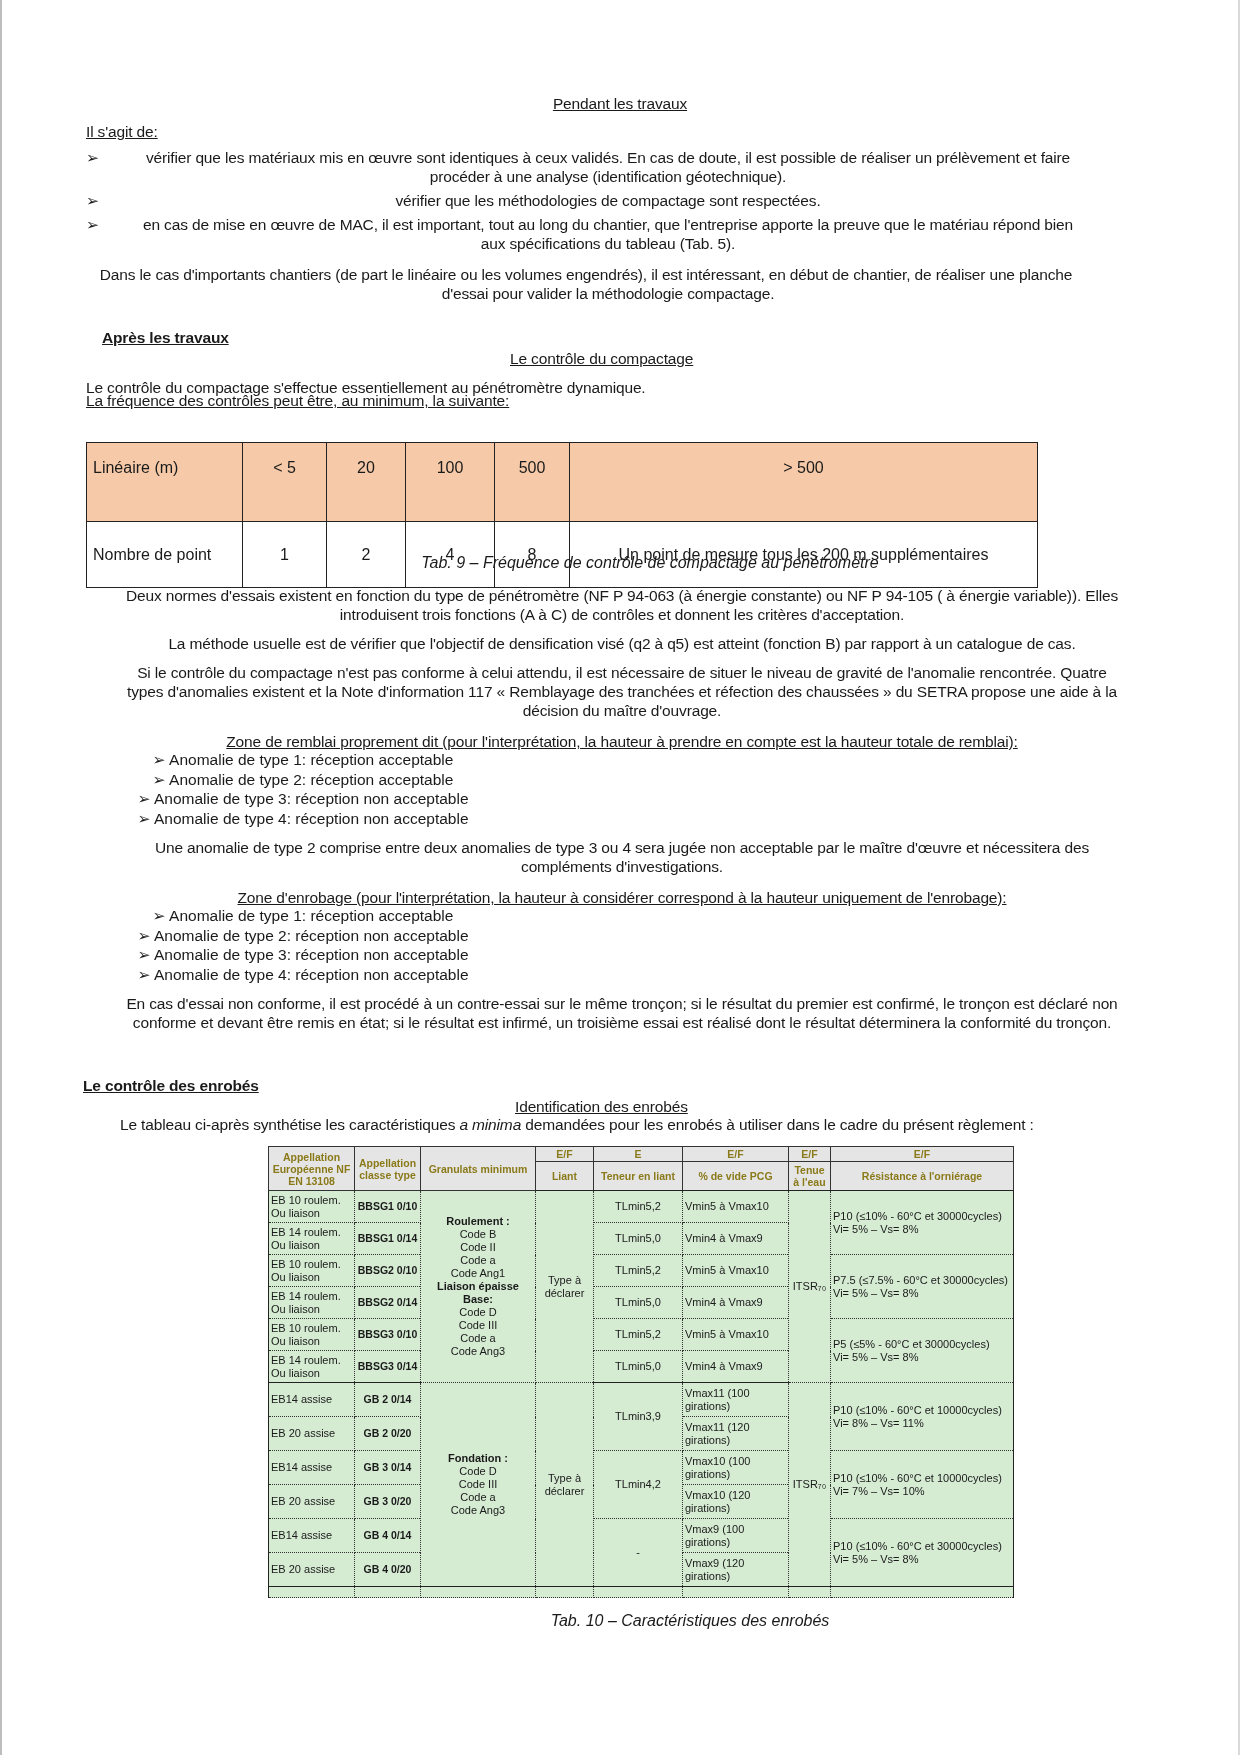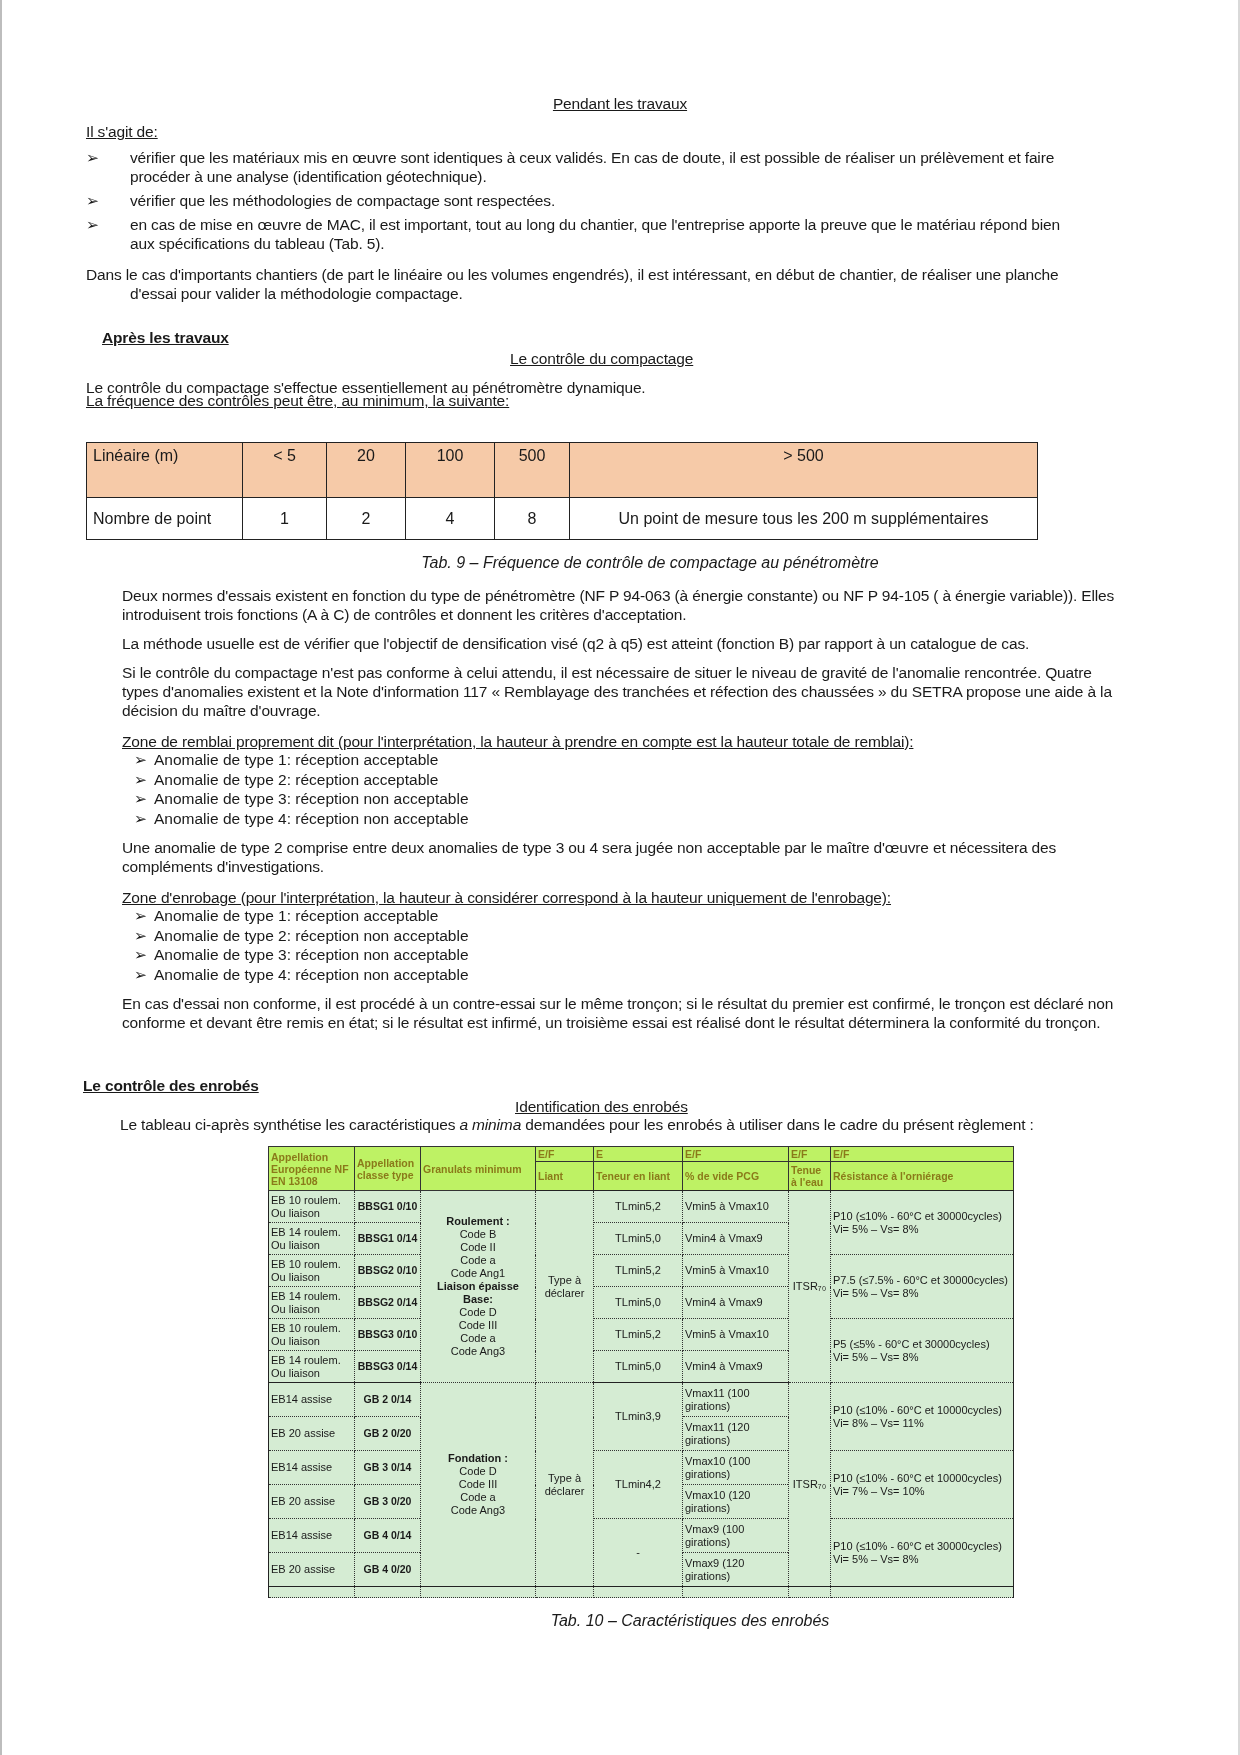--- a/index.html
+++ b/index.html
@@ -1,42 +1,42 @@
 <!DOCTYPE html>
 <html><head>
 <meta charset="utf-8">
 <style>
   html,body{margin:0;padding:0;background:#fff;}
   body{width:1240px;height:1755px;position:relative;overflow:hidden;
        font-family:"Liberation Sans",sans-serif;color:#1a1a1a;}
   .edge-l{position:absolute;left:0;top:0;width:2px;height:1755px;background:#bdbdbd;}
   .edge-r{position:absolute;right:0;top:0;width:2px;height:1755px;background:#d9d9d9;}
-  .abs{position:absolute;}
+  .abs{position:absolute;text-align:center;}
   .u{text-decoration:underline;}
   .b{font-weight:bold;}
   .t{font-size:15.5px;line-height:19px;letter-spacing:-0.15px;}
   .center{text-align:center;}
   .bullet{position:absolute;left:0;}
   .bl{position:relative;padding-left:44px;}
   .anl{font-size:15.5px;line-height:19.5px;margin-left:12px;}
   .anl .ar{display:inline-block;width:20px;}
   
   table.t9{position:absolute;left:86px;top:442px;width:952px;border-collapse:collapse;
            font-size:16px;}
-  table.t9 td{border:1.5px solid #222;padding:4px 6px;vertical-align:top;margin-left:8px;}
+  table.t9 td{border:1.5px solid #222;padding:16px 6px;vertical-align:top;margin-left:8px;}
   table.t9 tr.h td{background:#f6caa8;height:46px;}
   table.t9 tr.r td{height:33px;vertical-align:middle;background:#fff;}
   table.t9 td.c{text-align:center;}
   .cap{font-style:italic;font-size:16px;}
   
   .t10wrap{position:absolute;left:268px;top:1146px;width:746px;}
   table.t10{border-collapse:collapse;width:746px;font-size:11px;table-layout:fixed;}
   table.t10 td{border:1px dotted #333;padding:1px 2px;background:#d5ecd3;
                vertical-align:middle;line-height:13px;}
-  table.t10 tr.hd td{background:#bef264;color:#8a7a1a;font-weight:bold;
+  table.t10 tr.hd td{background:#e5e5e5;color:#8a7a1a;font-weight:bold;text-align:center;
                      font-size:10.5px;line-height:12px;border:1px solid #333;}
   table.t10 td.cl{font-weight:bold;text-align:center;font-size:10.5px;}
   table.t10 td.ct{text-align:center;}
   table.t10 td.sl{border-left:1.5px solid #222;}
   table.t10 td.sr{border-right:1.5px solid #222;}
   table.t10 tr.sb td{border-bottom:1.5px solid #222;}
   table.t10 tr.r1 td{height:29px;}
   table.t10 tr.r2 td{height:31px;}
   table.t10 tr.foot td{height:8px;background:#d5ecd3;border-top:1.5px solid #222;}
 </style>

